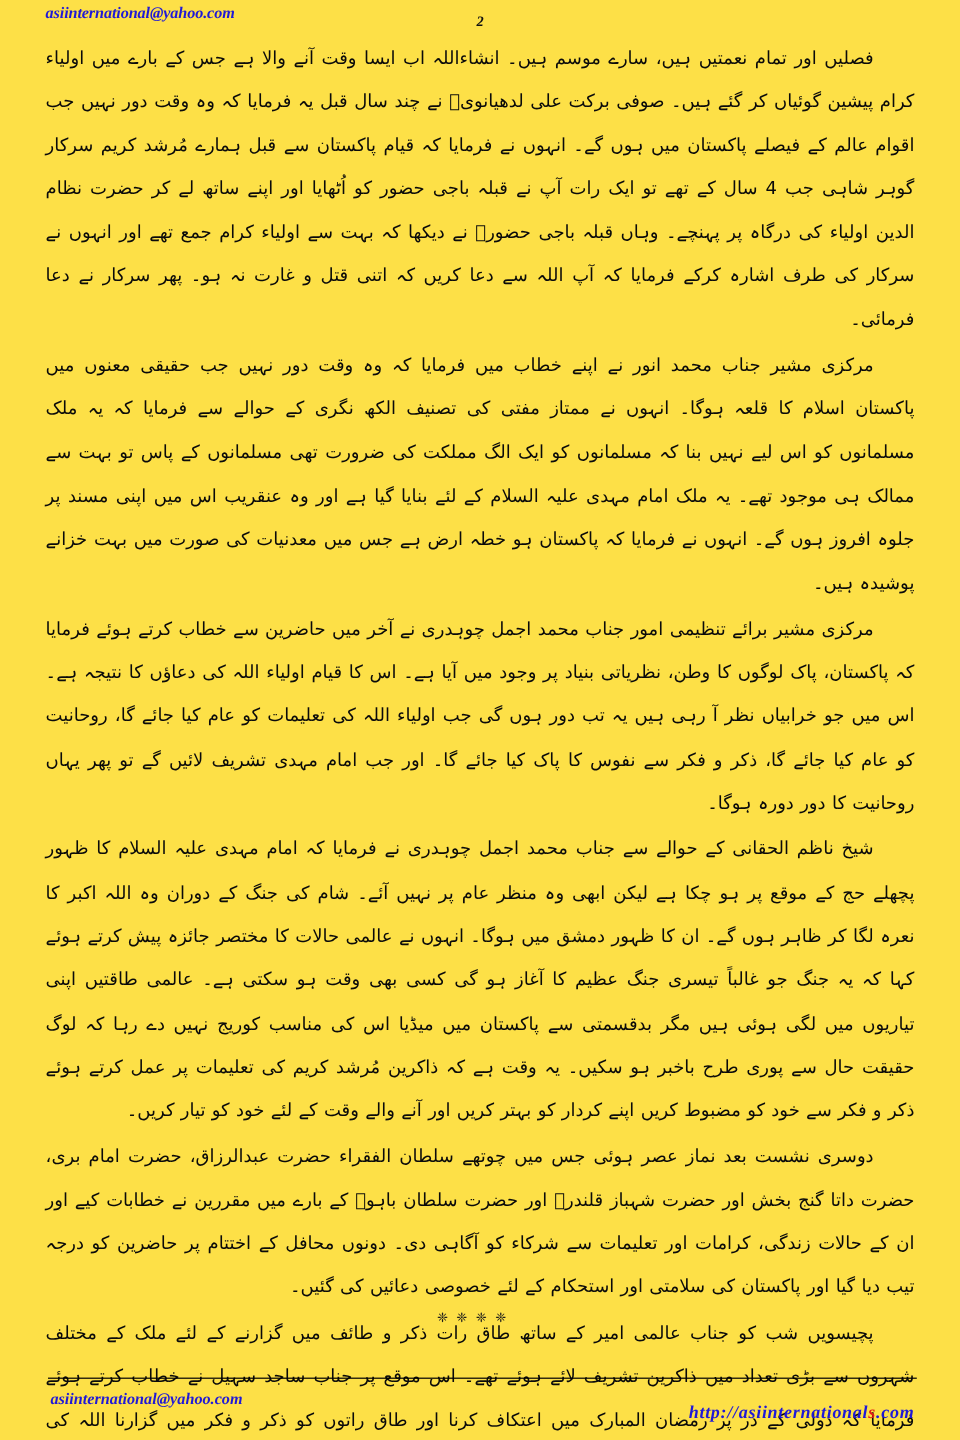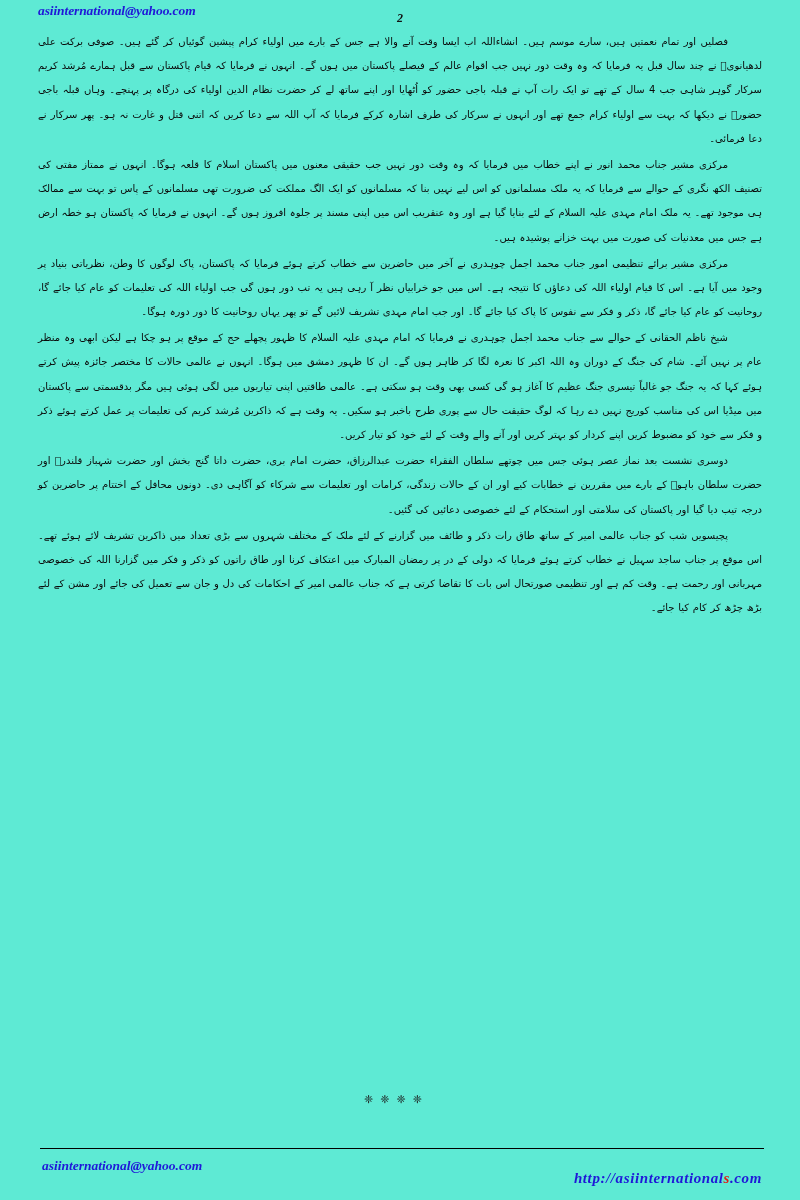--- a/index.html
+++ b/index.html
@@ -12,21 +12,21 @@
     width: 800px;
     height: 1200px;
     position: relative;
     overflow: hidden;
     font-family: "Liberation Serif", "DejaVu Serif", serif;
   }
 
   .page {
     position: absolute;
     inset: 0;
-    background: #5eead4;
+    background: #fde047;
     text-decoration: underline;
   }
 
   
   .page-header {
     position: absolute;
     top: 0;
     left: 0;
     width: 800px;
     height: 34px;
@@ -68,21 +68,21 @@
     text-align: justify;
     text-align-last: right;
   }
 
   .para {
     direction: rtl;
     text-align: justify;
     text-align-last: right;
     color: #0a0a0a;
     font-family: "DejaVu Sans", "Liberation Sans", sans-serif;
-    font-size: 10px;
+    font-size: 15px;
     line-height: 2.42;
     margin: 0 0 2px 0;
     text-indent: 34px;
     word-spacing: 0.5px;
     unicode-bidi: isolate;
   }
 
   
   .closing {
     position: absolute;

